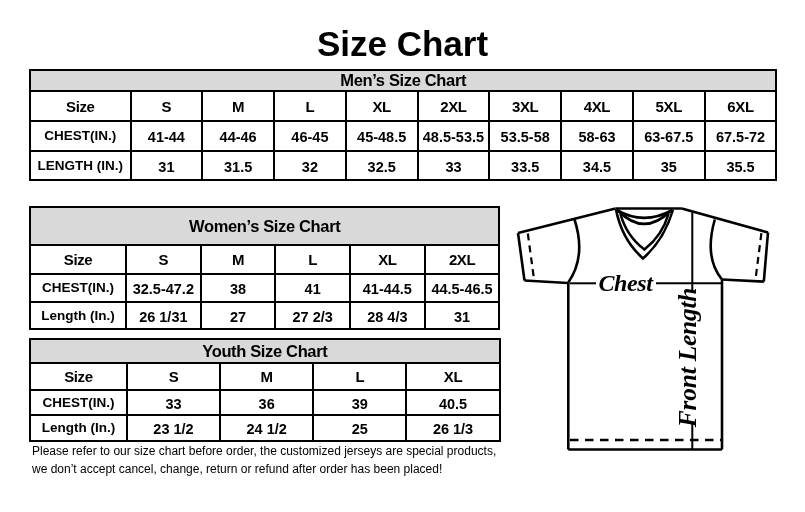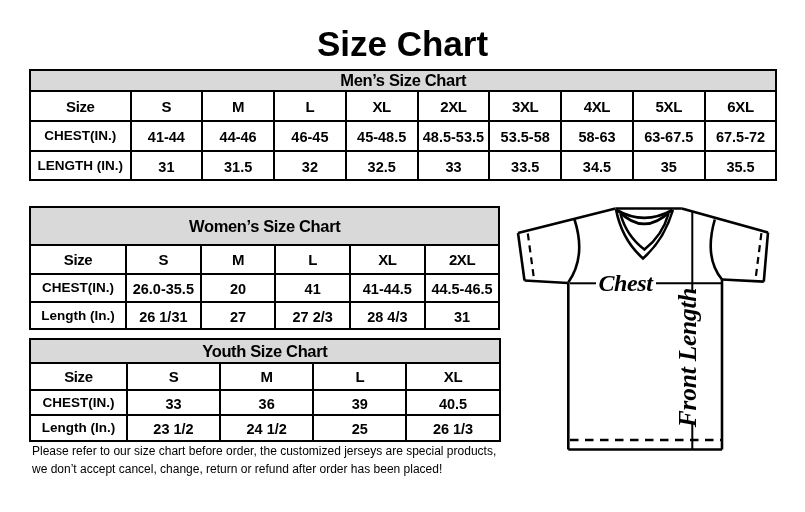--- a/index.html
+++ b/index.html
@@ -78,22 +78,22 @@
   <tr class="sz" style="height:29px">
         <td class="lbl">Size</td>
         <td>S</td>
         <td>M</td>
         <td>L</td>
         <td>XL</td>
         <td>2XL</td>
       </tr>
   <tr class="dt" style="height:27.5px">
         <td class="lbl">CHEST(IN.)</td>
-        <td>26.0-35.5</td>
-        <td>20</td>
+        <td>32.5-47.2</td>
+        <td>38</td>
         <td>41</td>
         <td>41-44.5</td>
         <td>44.5-46.5</td>
       </tr>
   <tr class="dt" style="height:27.5px">
         <td class="lbl">Length (In.)</td>
         <td>26 1/31</td>
         <td>27</td>
         <td>27 2/3</td>
         <td>28 4/3</td>

